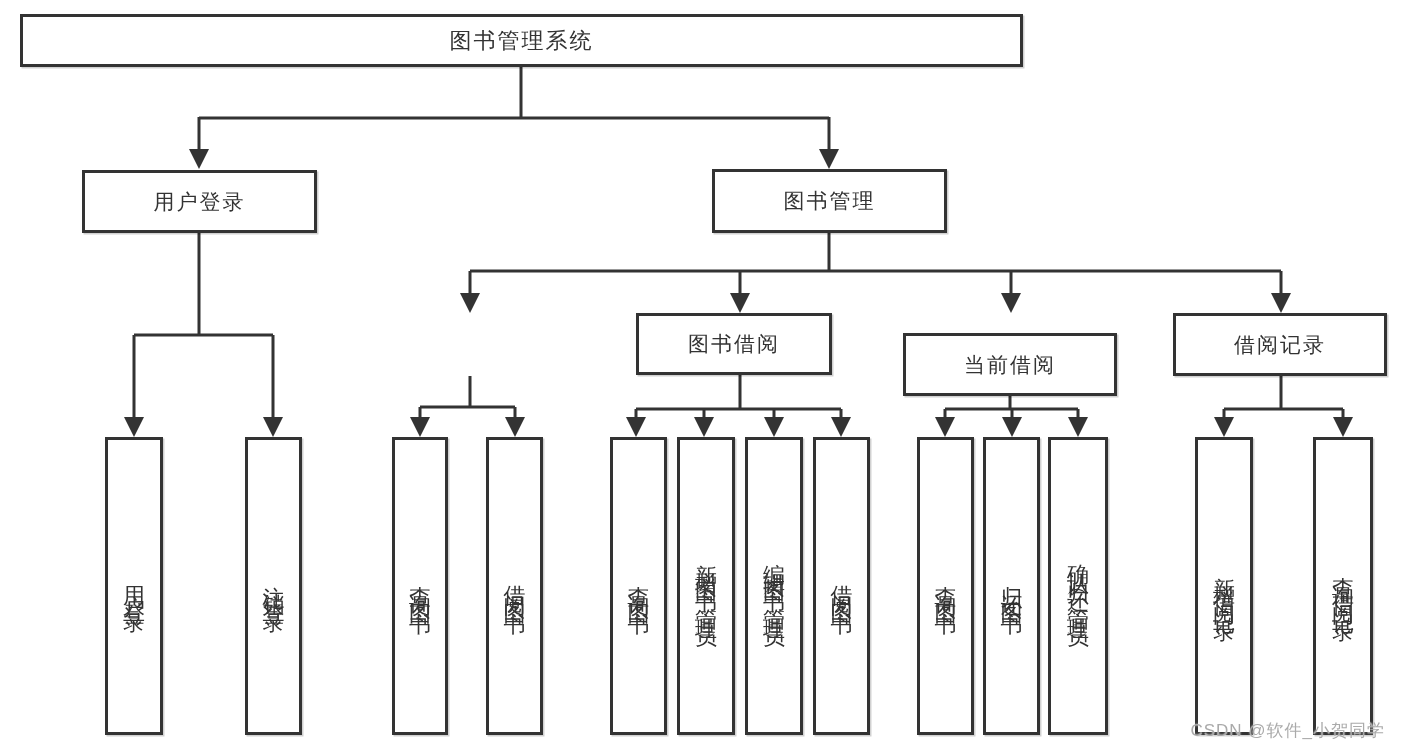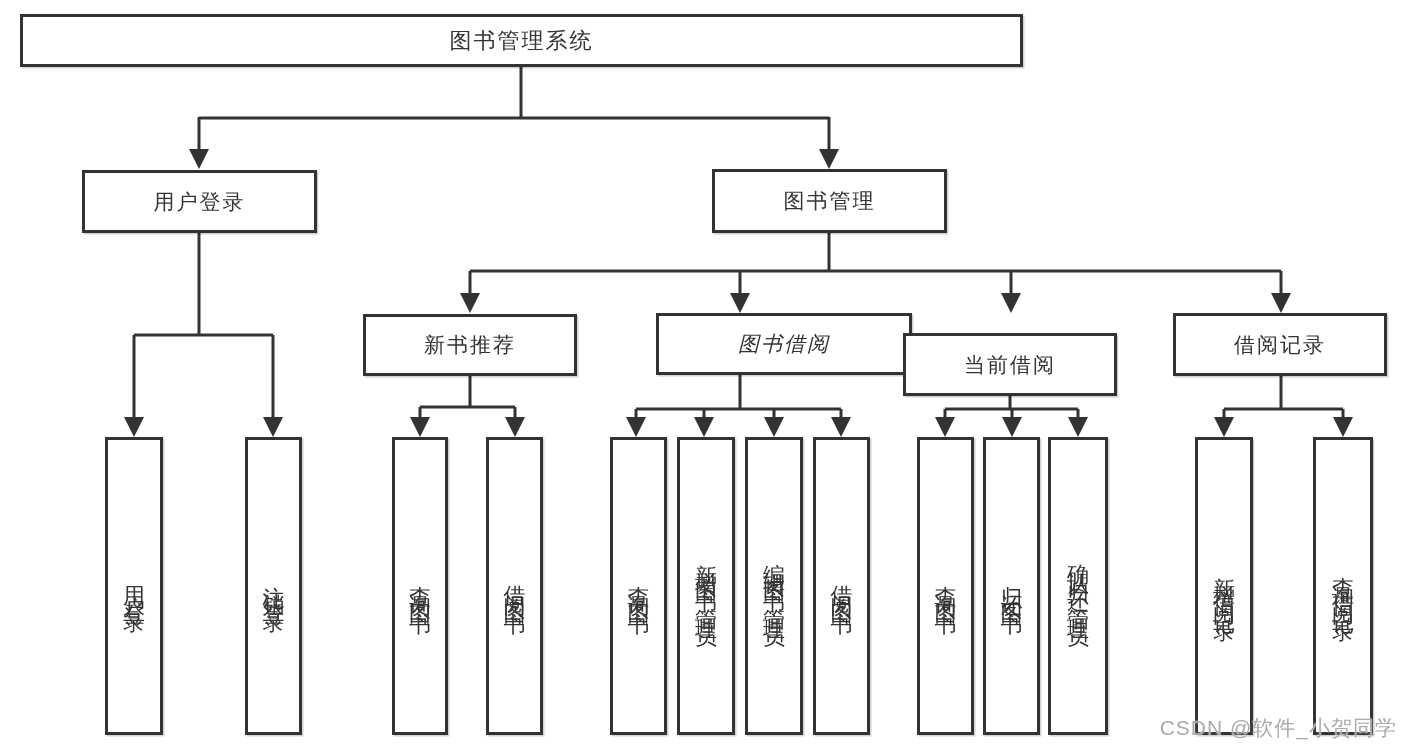--- a/index.html
+++ b/index.html
@@ -38,23 +38,23 @@
   .leaf span{
     writing-mode:vertical-rl;
     text-orientation:mixed;
     font-size:22px;
     letter-spacing:9px;
     color:var(--text);
     line-height:1;
   }
   #watermark{
     position:absolute;
-    right:8px;
+    right:20px;
     bottom:5px;
-    font-size:21px;
+    font-size:17px;
     color:var(--wm);
     letter-spacing:1px;
     text-shadow:0 0 2px rgba(255,255,255,0.9);
     white-space:nowrap;
   }
 </style>
 </head>
 <body>
 
 <div id="stage">
@@ -92,24 +92,21 @@
     <span>图书管理系统</span>
   </div>
 
   <div class="node hnode" style="left:82px;top:170px;width:235px;height:63px;">
     <span>用户登录</span>
   </div>
   <div class="node hnode" style="left:712px;top:169px;width:235px;height:64px;justify-content:center;">
     <span>图书管理</span>
   </div>
 
-  <div class="node hnode" style="left:363px;top:314px;width:214px;height:62px;">
-    <span>新书推荐</span>
-  </div>
-  <div class="node hnode" style="left:656px;top:313px;width:256px;height:62px;font-style:italic;">
+  <div class="node hnode" style="left:636px;top:313px;width:196px;height:62px;">
     <span>图书借阅</span>
   </div>
   <div class="node hnode" style="left:903px;top:313px;width:214px;height:63px;margin-top:20px;">
     <span>当前借阅</span>
   </div>
   <div class="node hnode" style="left:1173px;top:313px;width:214px;height:63px;">
     <span>借阅记录</span>
   </div>
 
   <div class="node leaf" style="left:105px;top:437px;width:58px;height:298px;">

